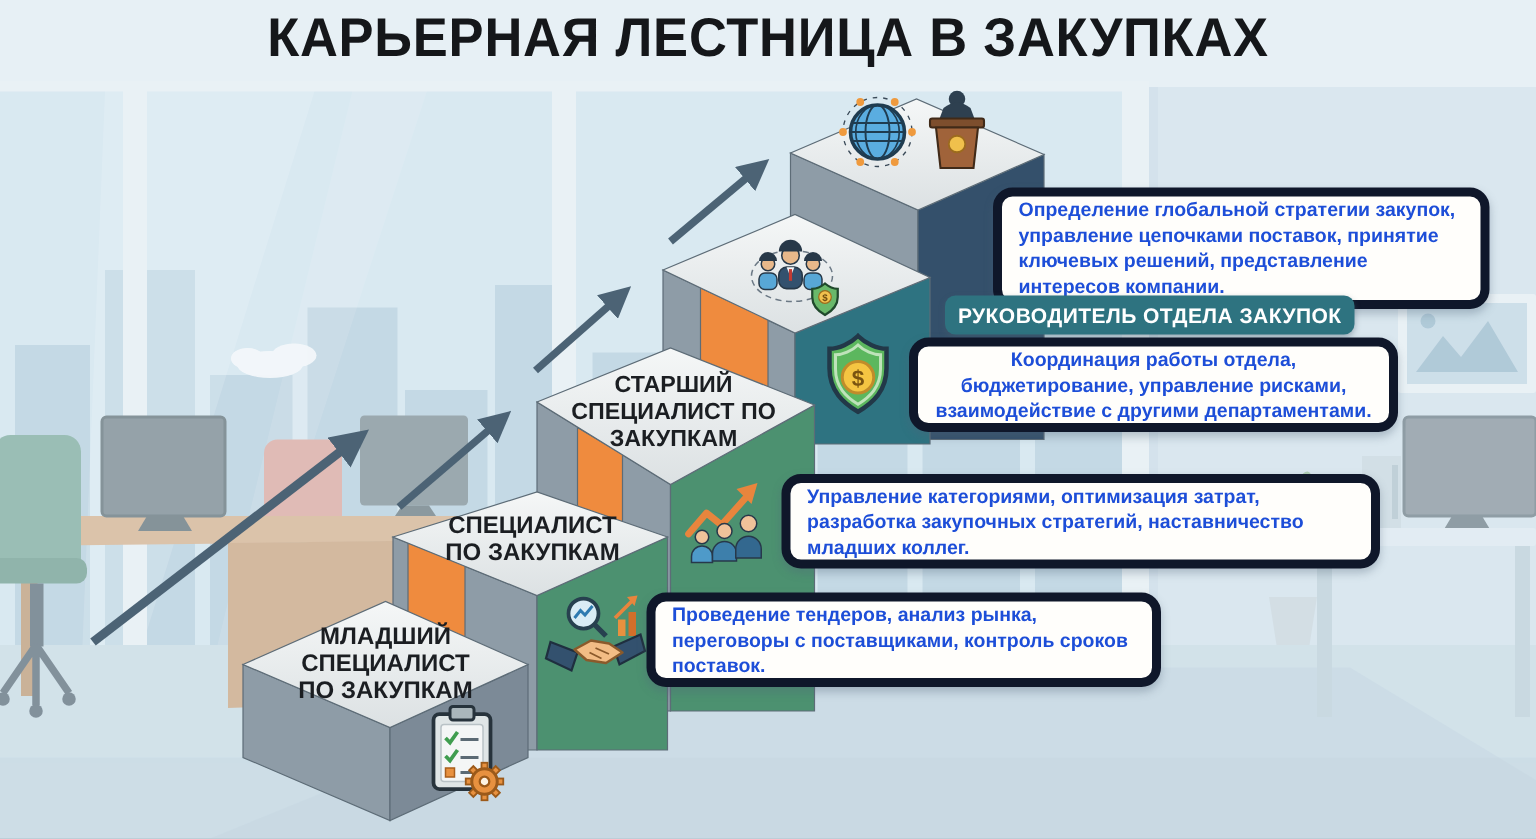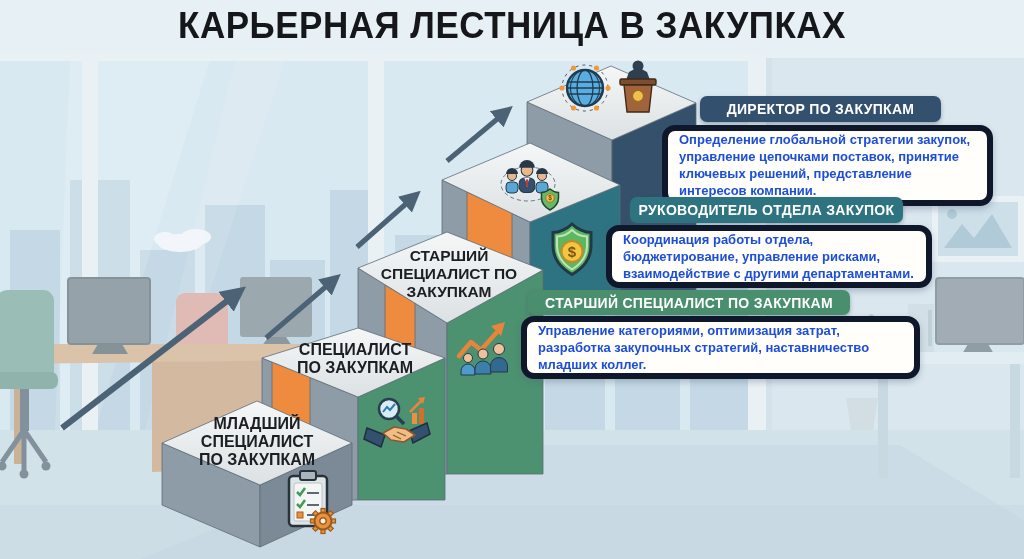--- a/index.html
+++ b/index.html
@@ -294,23 +294,22 @@
         </g>
         <circle r="8.5" fill="#e8913f" stroke="#9c5a1a" stroke-width="2"></circle>
         <circle r="3.2" fill="#fdf3e3" stroke="#9c5a1a" stroke-width="1.5"></circle>
       </g>
     </g>
   </g>
 </svg>
 
   <div class="title">КАРЬЕРНАЯ ЛЕСТНИЦА В ЗАКУПКАХ</div>
 
-  <div class="pill" style="left: 700px; top: 96px; width: 241px; height: 26px; background: rgb(51, 81, 110);">ДИРЕКТОР ПО ЗАКУПКАМ</div>
   <div class="desc" style="left:662px;top:125px;width:331px;">Определение глобальной стратегии закупок, управление цепочками поставок, принятие ключевых решений, представление интересов компании.</div>
 
   <div class="pill" style="left: 630px; top: 197px; width: 273px; height: 26px; background: rgb(46, 115, 128);">РУКОВОДИТЕЛЬ ОТДЕЛА ЗАКУПОК</div>
-  <div class="desc" style="left:606px;top:225px;width:326px;">Координация работы отдела, бюджетирование, управление рисками, взаимодействие с другими департаментами.</div>
-
-  <div class="pill" style="left: 528px; top: 290px; width: 322px; height: 25px; background: rgb(74, 143, 109);">СТАРШИЙ СПЕЦИАЛИСТ ПО ЗАКУПКАМ</div>
+  <div class="desc" style="left:606px;top:225px;width:326px;text-align:center;">Координация работы отдела, бюджетирование, управление рисками, взаимодействие с другими департаментами.</div>
+
   <div class="desc" style="left:521px;top:316px;width:399px;">Управление категориями, оптимизация затрат, разработка закупочных стратегий, наставничество младших коллег.</div>
 
+  <div class="desc" style="left:431px;top:395px;width:343px;">Проведение тендеров, анализ рынка, переговоры с поставщиками, контроль сроков поставок.</div>
 
 </div>
 
 </body></html>

